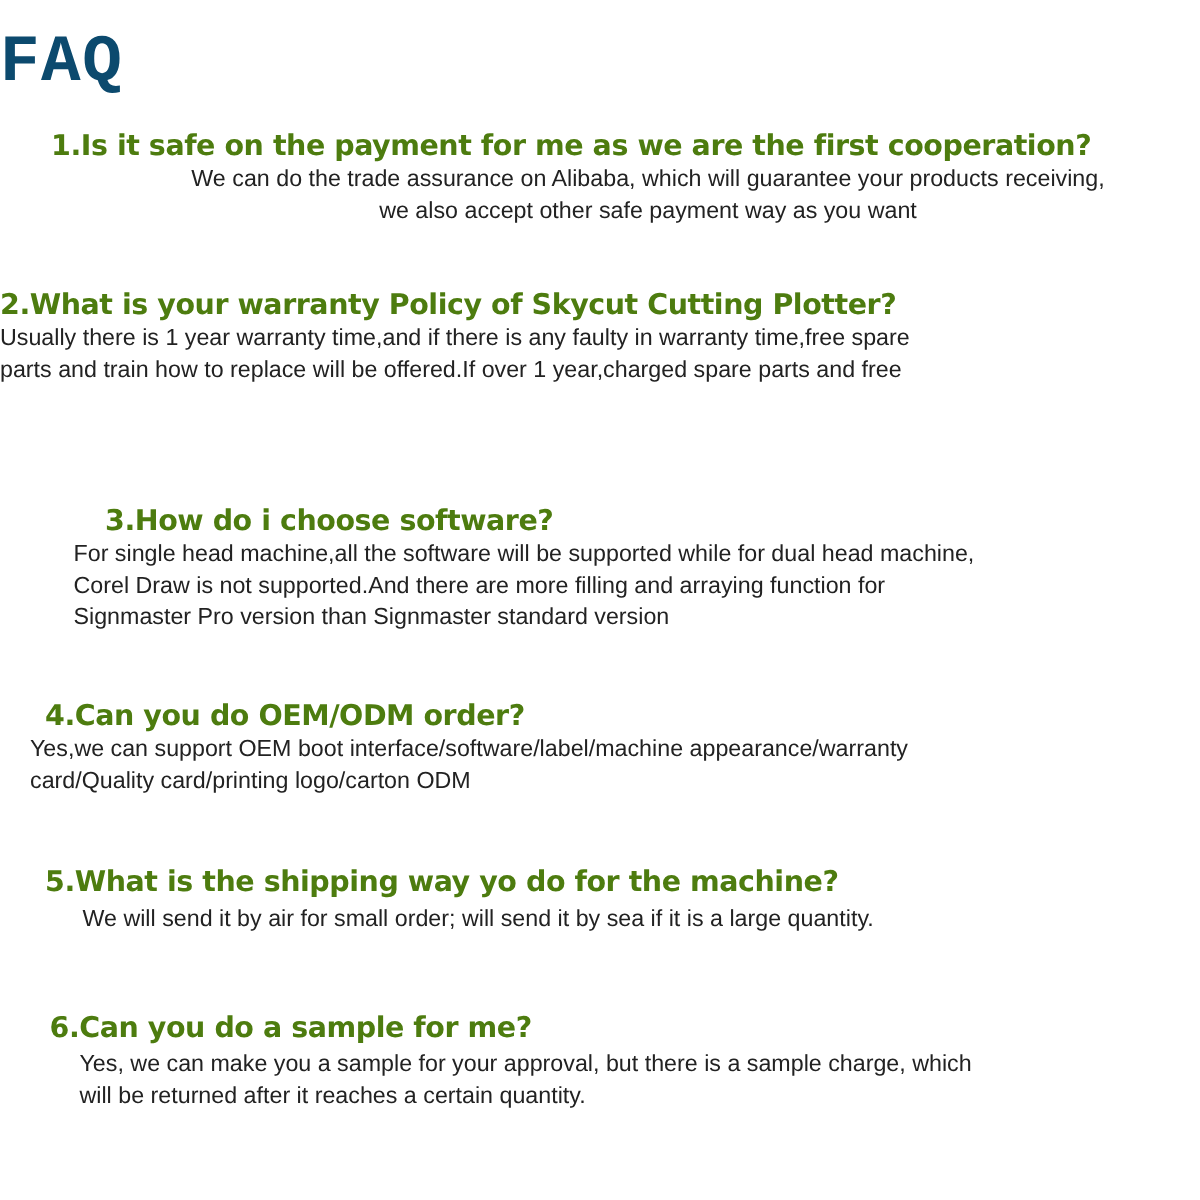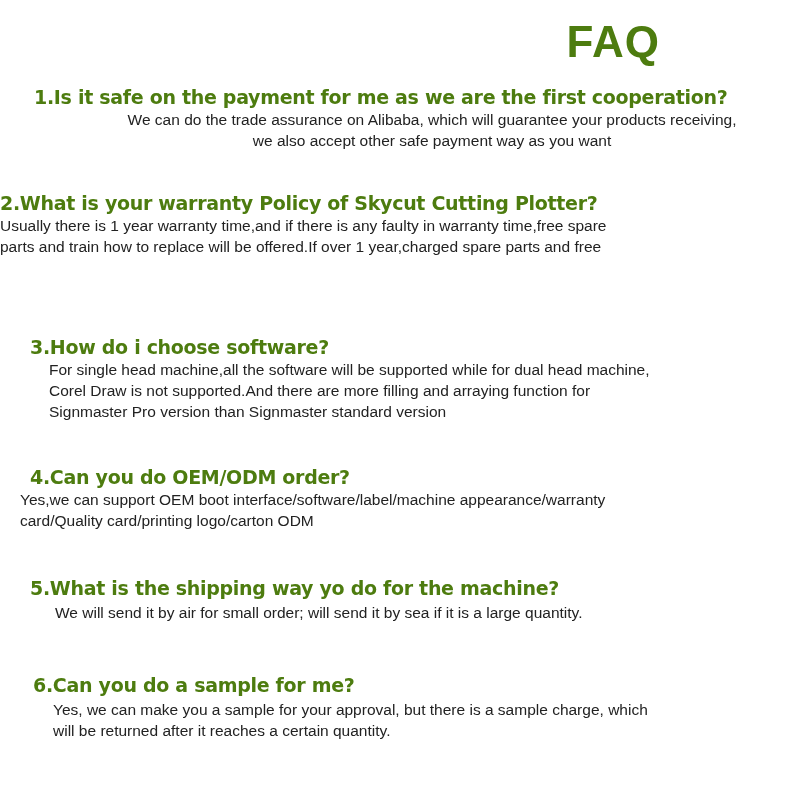--- a/index.html
+++ b/index.html
@@ -13,26 +13,26 @@
       position: relative;
       overflow: hidden;
       font-family: "Liberation Sans", "DejaVu Sans", sans-serif;
       color: #111111;
     }
     .title {
       position: absolute;
       left: 0;
       width: 660px;
       top: 14px;
-      text-align: right;
-      font-family: Liberation Sans, sans-serif;
+      text-align: left;
+      font-family: Liberation Mono, monospace;
       font-weight: bold;
       font-size: 44px;
       letter-spacing: 1px;
-      color: #4d7c0f;
+      color: #0c4a6e;
       line-height: 56px;
     }
     .faq-item {
       position: absolute;
       left: 0;
       width: 800px;
     }
     .question {
       font-family: "DejaVu Sans", "Liberation Sans", sans-serif;
       font-weight: bold;
@@ -53,21 +53,21 @@
 
     #faq-1 { top: 85px; }
     #faq-1 .question { padding-left: 34px; }
     #faq-1 .answer { padding-left: 64px; text-align: center; }
 
     #faq-2 { top: 191px; }
     #faq-2 .question { }
     #faq-2 .answer { }
 
     #faq-3 { top: 335px; }
-    #faq-3 .question { padding-left: 30px; }
+    #faq-3 .question { padding-left: 30px; margin-left: 40px; }
     #faq-3 .answer { padding-left: 49px; }
 
     #faq-4 { top: 465px; }
     #faq-4 .question { padding-left: 30px; }
     #faq-4 .answer { padding-left: 20px; }
 
     #faq-5 { top: 576px; }
     #faq-5 .question { padding-left: 30px; }
     #faq-5 .answer { padding-left: 55px; padding-top: 2px; }
 

